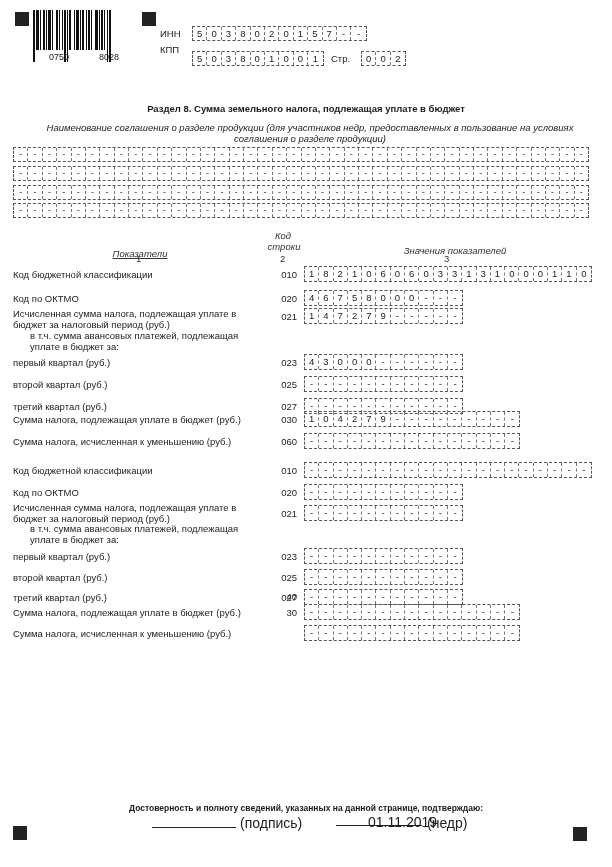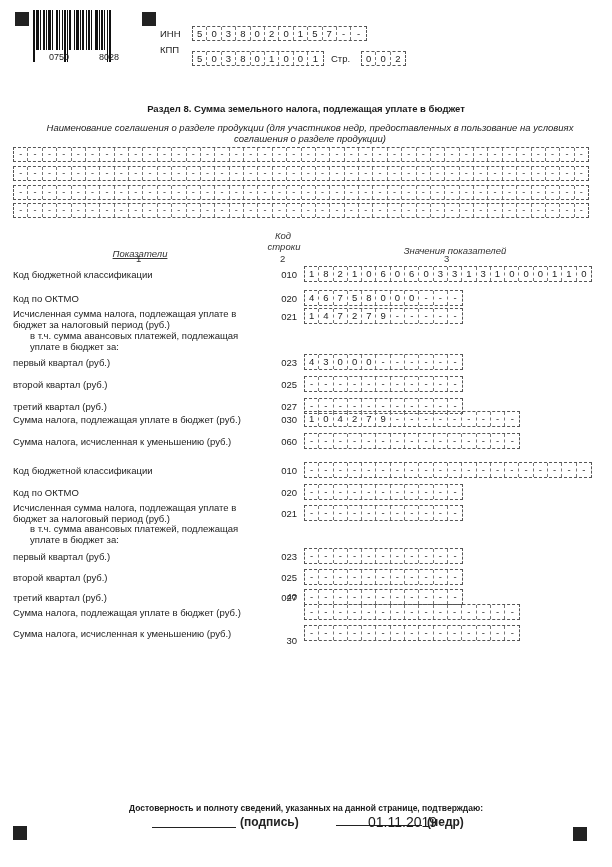--- a/index.html
+++ b/index.html
@@ -25,21 +25,21 @@
   .grid-row .c:last-child { border-right: none; }
   .title { position: absolute; top: 103px; left: 0; width: 612px; text-align: center; font-weight: bold; font-size: 9.5px; }
   .subtitle { position: absolute; top: 122px; left: 40px; width: 540px; text-align: center; font-style: italic; font-size: 9.5px; line-height: 11px; color: #222; }
   .colhdr { position: absolute; font-style: italic; font-size: 9.5px; color: #333; text-align: center; }
   .colnum { position: absolute; font-size: 9.5px; color: #333; }
   .row-label { position: absolute; left: 13px; font-size: 9.5px; line-height: 11px; color: #222; width: 230px; }
   .row-label.indent { left: 30px; width: 220px; }
   .row-code { position: absolute; left: 277px; font-size: 9.5px; color: #222; width: 20px; text-align: right; }
   .footer-text { position: absolute; top: 803px; left: 0; width: 612px; text-align: center; font-weight: bold; font-size: 8.5px; }
   .sig-line { position: absolute; border-bottom: 1px solid #222; }
-  .small { font-size: 12px; color: #222; font-weight: bold; }
+  .small { font-size: 14px; color: #222; }
 </style>
 </head>
 <body>
 
 <div class="marker" style="left:15px;top:12px;"></div>
 <div class="marker" style="left:142px;top:12px;"></div>
 <div class="marker" style="left:13px;top:826px;"></div>
 <div class="marker" style="left:573px;top:827px;"></div>
 
 <div class="barcode" id="barcode">
@@ -526,21 +526,21 @@
       <div class="c">-</div>
       <div class="c">-</div>
       <div class="c">-</div>
       <div class="c">-</div>
       <div class="c">-</div>
       <div class="c">-</div>
       <div class="c">-</div>
       <div class="c">-</div>
     </div>
     <div class="row-label" style="top: 607px;">Сумма налога, подлежащая уплате в бюджет (руб.)</div>
-    <div class="row-code" style="top: 607px; margin-top: 28px;">30</div>
+    <div class="row-code" style="top: 607px;">30</div>
     <div class="cells" style="left: 304px; top: 604px;">
       <div class="c">-</div>
       <div class="c">-</div>
       <div class="c">-</div>
       <div class="c">-</div>
       <div class="c">-</div>
       <div class="c">-</div>
       <div class="c">-</div>
       <div class="c">-</div>
       <div class="c">-</div>

